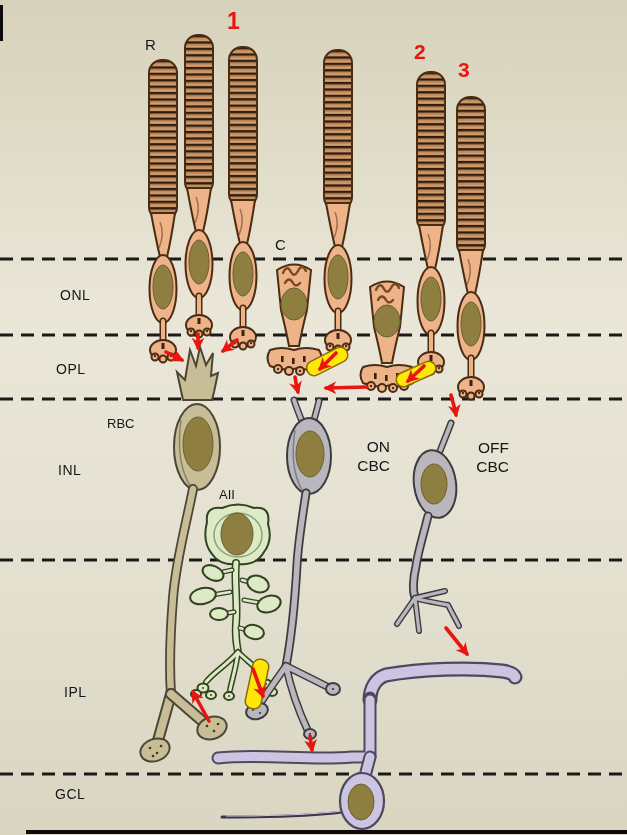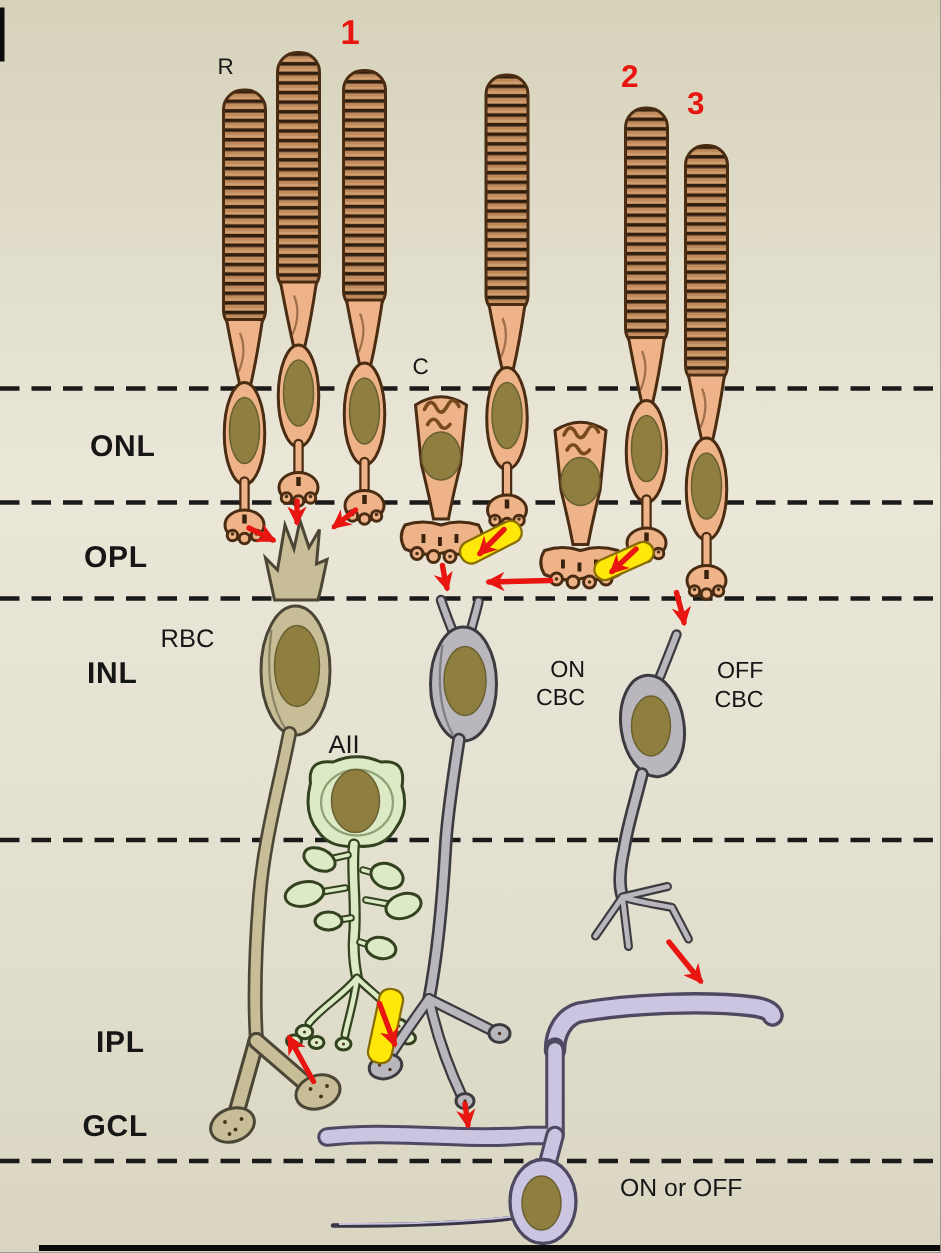--- a/index.html
+++ b/index.html
@@ -40,22 +40,22 @@
   
   .rgcF{fill:var(--rgc-fill,#cbc5e2);stroke:#4e4960;stroke-width:2.2;}
   .oRGC{stroke:#4e4960;fill:none;stroke-linecap:round;stroke-linejoin:round;}
   .iRGC{stroke:var(--rgc-fill,#cbc5e2);fill:none;stroke-linecap:round;stroke-linejoin:round;}
   
   .band{fill:var(--synapse-yellow,#ffe70a);stroke:#8a6d00;stroke-width:1.5;}
   .arrow{stroke:var(--arrow-red,#e81510);stroke-width:3.6;fill:none;stroke-linecap:round;}
   .frame{fill:#0b0b0b;}
   
   .lbl{position:absolute;color:#161616;white-space:nowrap;}
-  .layer{font-weight:bold;font-size:20px;letter-spacing:.5px;}
-  .cell{font-size:17px;}
+  .layer{font-weight:normal;font-size:14px;letter-spacing:.5px;}
+  .cell{font-size:13px;}
   .letter{font-size:15px;}
   .num{color:var(--arrow-red,#e81510);font-weight:bold;font-size:21px;}
   .num1{font-size:23px;}
   .two{text-align:right;line-height:19px;font-size:15.5px;}
 </style>
 </head>
 <body>
 
 <div class="stage">
 
@@ -242,32 +242,31 @@
 </svg>
 
 <div class="lbl letter" style="left:145px;top:36px">R</div>
 <div class="lbl num num1" style="left:227px;top:8px">1</div>
 <div class="lbl letter" style="left:275px;top:236px">C</div>
 <div class="lbl num" style="left:414px;top:40px">2</div>
 <div class="lbl num" style="left:458px;top:58px">3</div>
 
 <div class="lbl layer" style="left:60px;top:287px">ONL</div>
 <div class="lbl layer" style="left:56px;top:361px">OPL</div>
-<div class="lbl layer" style="left:58px;top:438px">INL</div>
+<div class="lbl layer" style="left:58px;top:462px">INL</div>
 <div class="lbl layer" style="left:64px;top:684px">IPL</div>
-<div class="lbl layer" style="left:55px;top:740px">GCL</div>
+<div class="lbl layer" style="left:55px;top:786px">GCL</div>
 
 <div class="lbl cell" style="left:107px;top:416px">RBC</div>
 <div class="lbl cell" style="left:219px;top:487px">AII</div>
 
 <div class="lbl two" style="left:336px;top:437px;width:54px">
   <div>ON</div>
   <div>CBC</div>
 </div>
 <div class="lbl two" style="left:455px;top:438px;width:54px">
   <div>OFF</div>
   <div>CBC</div>
 </div>
 <div class="lbl two" style="left:383px;top:782px;width:112px;font-size:16.5px;line-height:20px">
-  <div>ON or OFF</div>
 </div>
 
 </div>
 
 </body></html>

